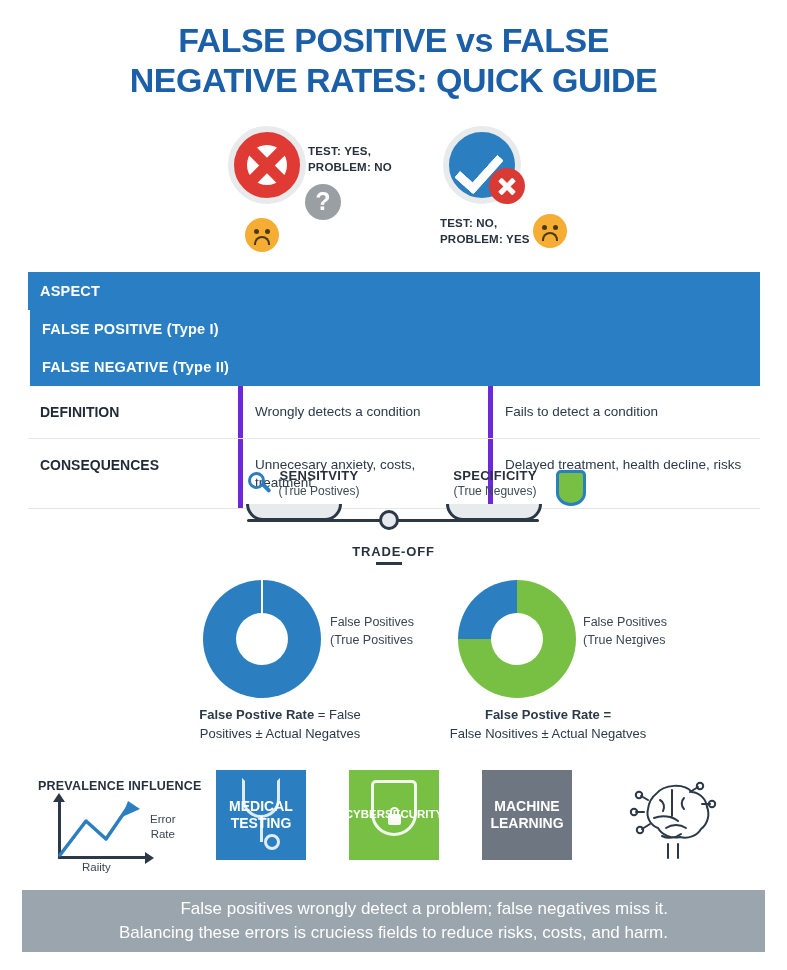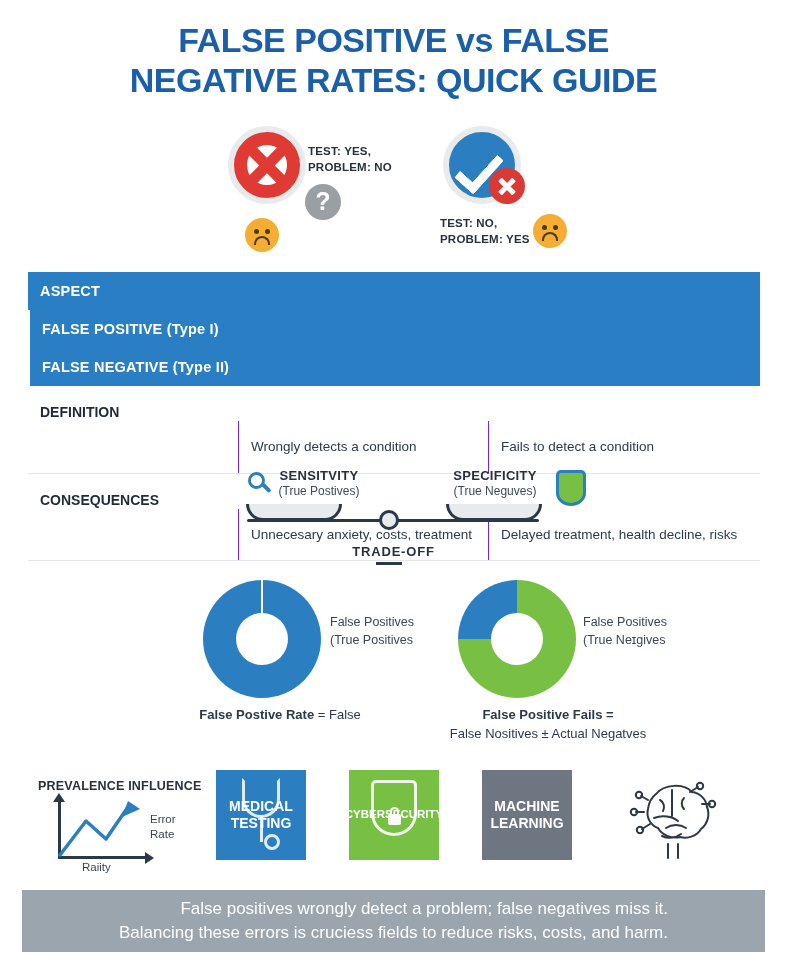--- a/index.html
+++ b/index.html
@@ -93,21 +93,21 @@
   
   .tbl { position: absolute; top: 272px; left: 28px; width: 732px; }
   .tbl .thead { display: flex; background: #2a7fc4; flex-direction: column; }
   .tbl .thead .cell {
     color: #ffffff; font-size: 14.5px; font-weight: bold;
     padding: 11px 12px; letter-spacing: 0.2px;
   }
   .tbl .thead .cell + .cell { border-left: 2px solid #ffffff; }
   .tbl .trow { display: flex; border-bottom: 1px solid #e3e7ea; }
   .tbl .trow .cell { padding: 17px 12px; font-size: 13.5px; line-height: 1.3; }
-  .tbl .trow .cell + .cell { border-left: 1px solid #6d28d9; margin-top: 35px; }
+  .tbl .trow .cell + .cell { border-left: 5px solid #6d28d9; }
   .tbl .trow .cell.k { font-weight: bold; font-size: 14px; color: #1f2a36; }
   .c0 { width: 210px; flex: none; }
   .c1 { width: 250px; flex: none; }
   .c2 { width: 272px; flex: none; }
   .bal-lbl { position: absolute; text-align: center; }
   .bal-lbl .t1 { font-size: 13px; font-weight: bold; color: #27313d; letter-spacing: 0.3px; }
   .bal-lbl .t2 { font-size: 12px; color: #3c4a59; margin-top: 1px; }
   .beam {
     position: absolute; left: 247px; top: 519px; width: 292px; height: 3px;
     background: #2b3847; border-radius: 2px;
@@ -173,21 +173,21 @@
   .arrow-up {
     position: absolute; left: 53px; top: 793px; width: 0; height: 0;
     border-left: 6px solid transparent; border-right: 6px solid transparent;
     border-bottom: 9px solid #2b3847;
   }
   .arrow-rt {
     position: absolute; left: 145px; top: 852px; width: 0; height: 0;
     border-top: 6px solid transparent; border-bottom: 6px solid transparent;
     border-left: 9px solid #2b3847;
   }
-  .err-lbl { position: absolute; left: 150px; top: 812px; font-size: 11.5px; line-height: 1.3; color: #3a4654; }
+  .err-lbl { position: absolute; left: 150px; top: 812px; font-size: 11.5px; line-height: 1.3; color: #3a4654; text-align: center; }
   .rar-lbl { position: absolute; left: 82px; top: 861px; font-size: 11.5px; color: #3a4654; }
 
   .tile {
     position: absolute; width: 90px; height: 90px; top: 770px;
     color: #ffffff; font-size: 14px; font-weight: bold; line-height: 1.2;
     display: flex; align-items: center; justify-content: center; text-align: center;
   }
   .tile .tl { position: relative; z-index: 2; }
   .tile.blue { background: #2b7fc0; left: 216px; }
   .tile.green { background: #78c043; left: 349px; font-size: 11.5px; }
@@ -344,24 +344,25 @@
        background: conic-gradient(#78c043 0deg 270deg, #2b7fc0 270deg 360deg);">
     <div class="hole"></div>
   </div>
   <div class="dlbl" style="left:583px; top:613px;">
     <div>False Positives</div>
     <div>(True Neɪgives</div>
   </div>
 
   <div class="formula" style="left:150px; top:706px; width:260px;">
     <div><b>False Postive Rate</b><span> = False</span></div>
+    <div>Positives ± Actual Negatves</div>
   </div>
 
   <div class="formula" style="left:398px; top:706px; width:300px;">
-    <div><b>False Positive Fails =</b></div>
+    <div><b>False Postive Rate =</b></div>
     <div>False Nositives ± Actual Negatves</div>
   </div>
 
   <div class="prev-title">PREVALENCE INFLUENCE</div>
   <div class="arrow-up"></div>
   <div class="axis-v"></div>
   <div class="axis-h"></div>
   <div class="arrow-rt"></div>
   <svg style="position:absolute; left:58px; top:795px;" width="95" height="62">
     <polyline points="2,60 28,26 48,44 70,12" fill="none" stroke="#2b7fc0" stroke-width="3.5" stroke-linejoin="round" stroke-linecap="round"></polyline>

